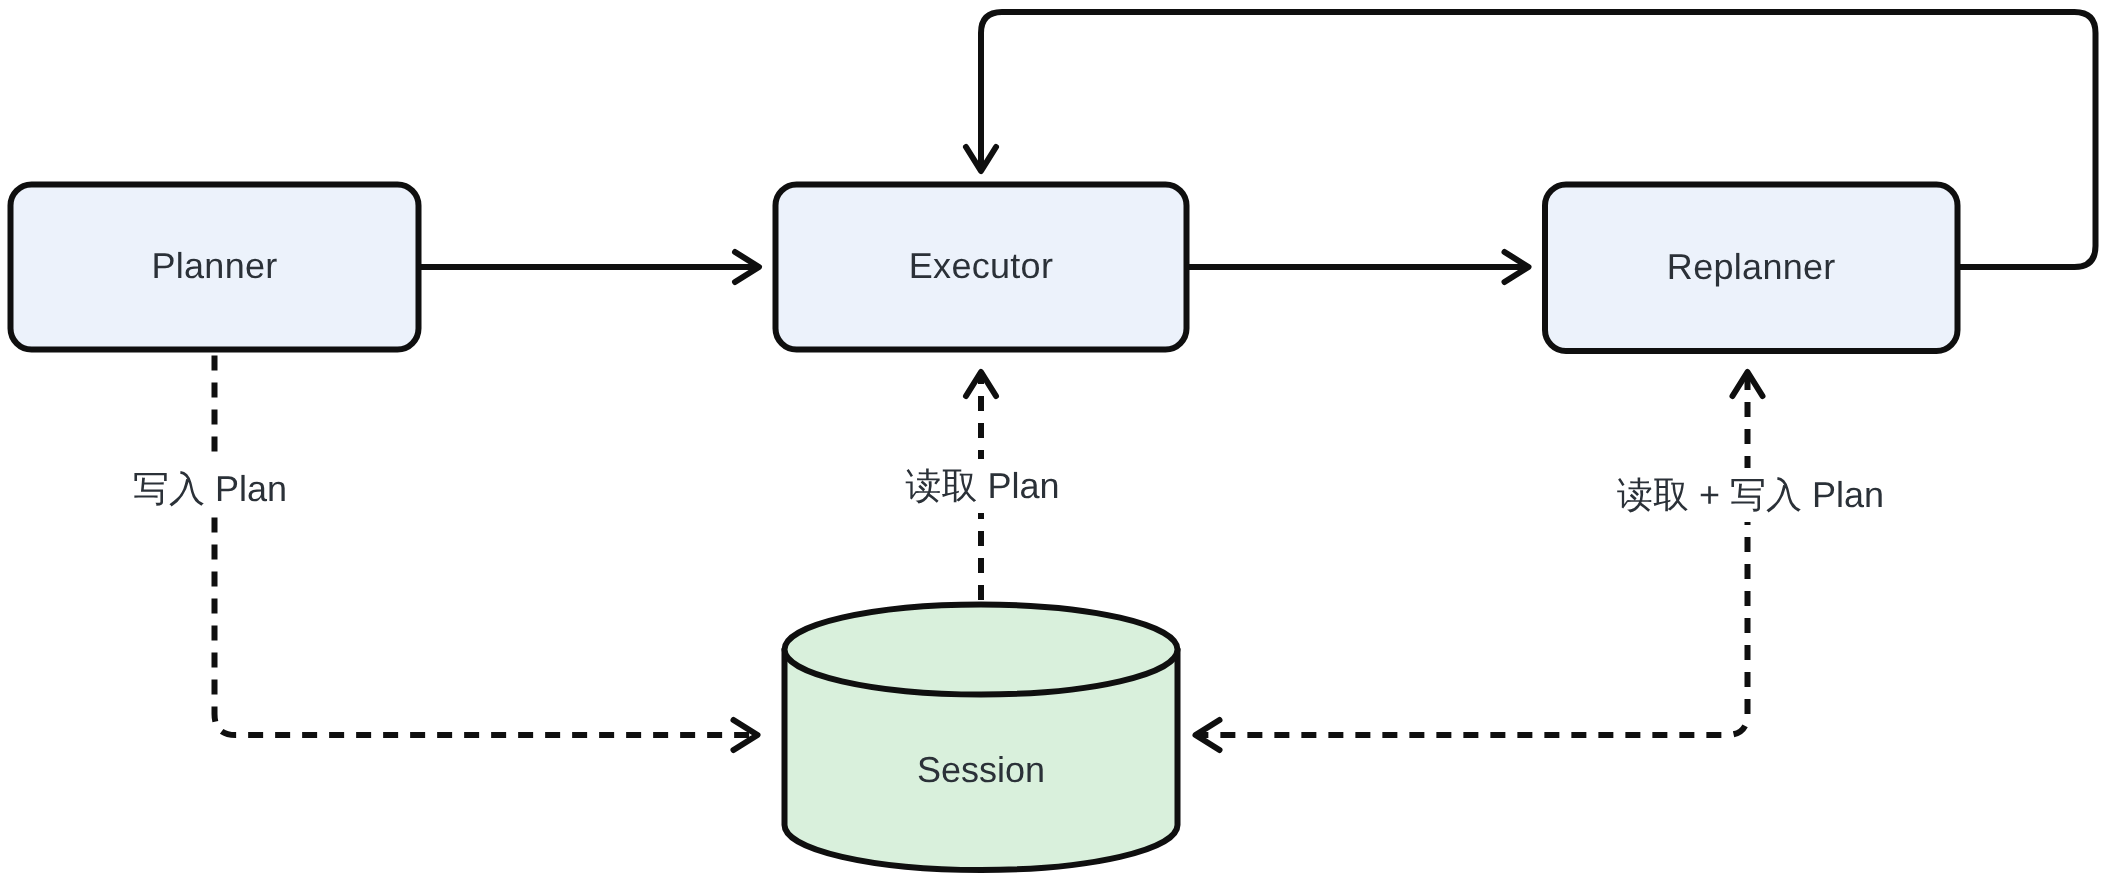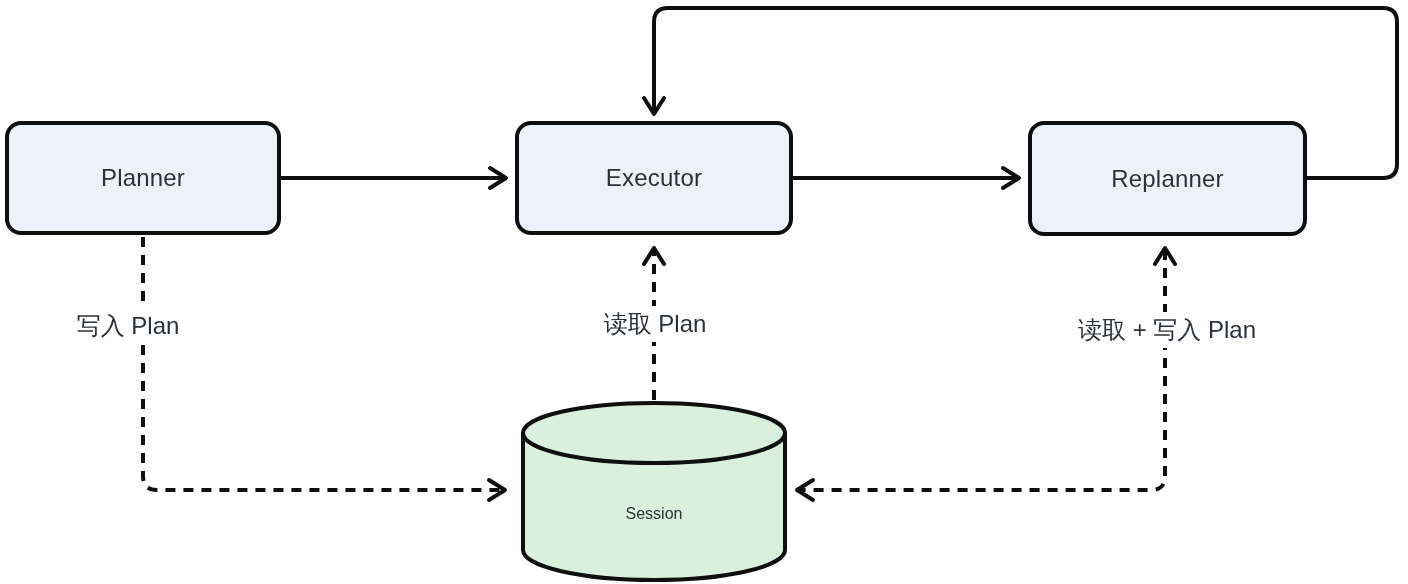--- a/index.html
+++ b/index.html
@@ -34,27 +34,27 @@
   .node-replanner{left:1028px;top:121px;width:279px;height:115px;justify-content:center;}
   .edge-label{
     position:absolute;
     transform:translate(-50%,-50%);
     background:var(--bg);
     padding:2px 6px;
     font-size:24px;
     color:var(--text);
     white-space:nowrap;
   }
-  .label-write{left:128px;top:326px;}
+  .label-write{left:140px;top:326px;}
   .label-read{left:655px;top:324px;}
   .label-readwrite{left:1167px;top:330px;}
   .cyl-label{
     position:absolute;left:654px;top:514px;
     transform:translate(-50%,-50%);
-    font-size:16px;color:var(--text);
+    font-size:24px;color:var(--text);
     white-space:nowrap;
   }
 </style>
 </head>
 <body>
 
 <div class="canvas">
 
   <svg class="arrows" width="1408" height="584" viewBox="0 0 1408 584">
     <defs>

